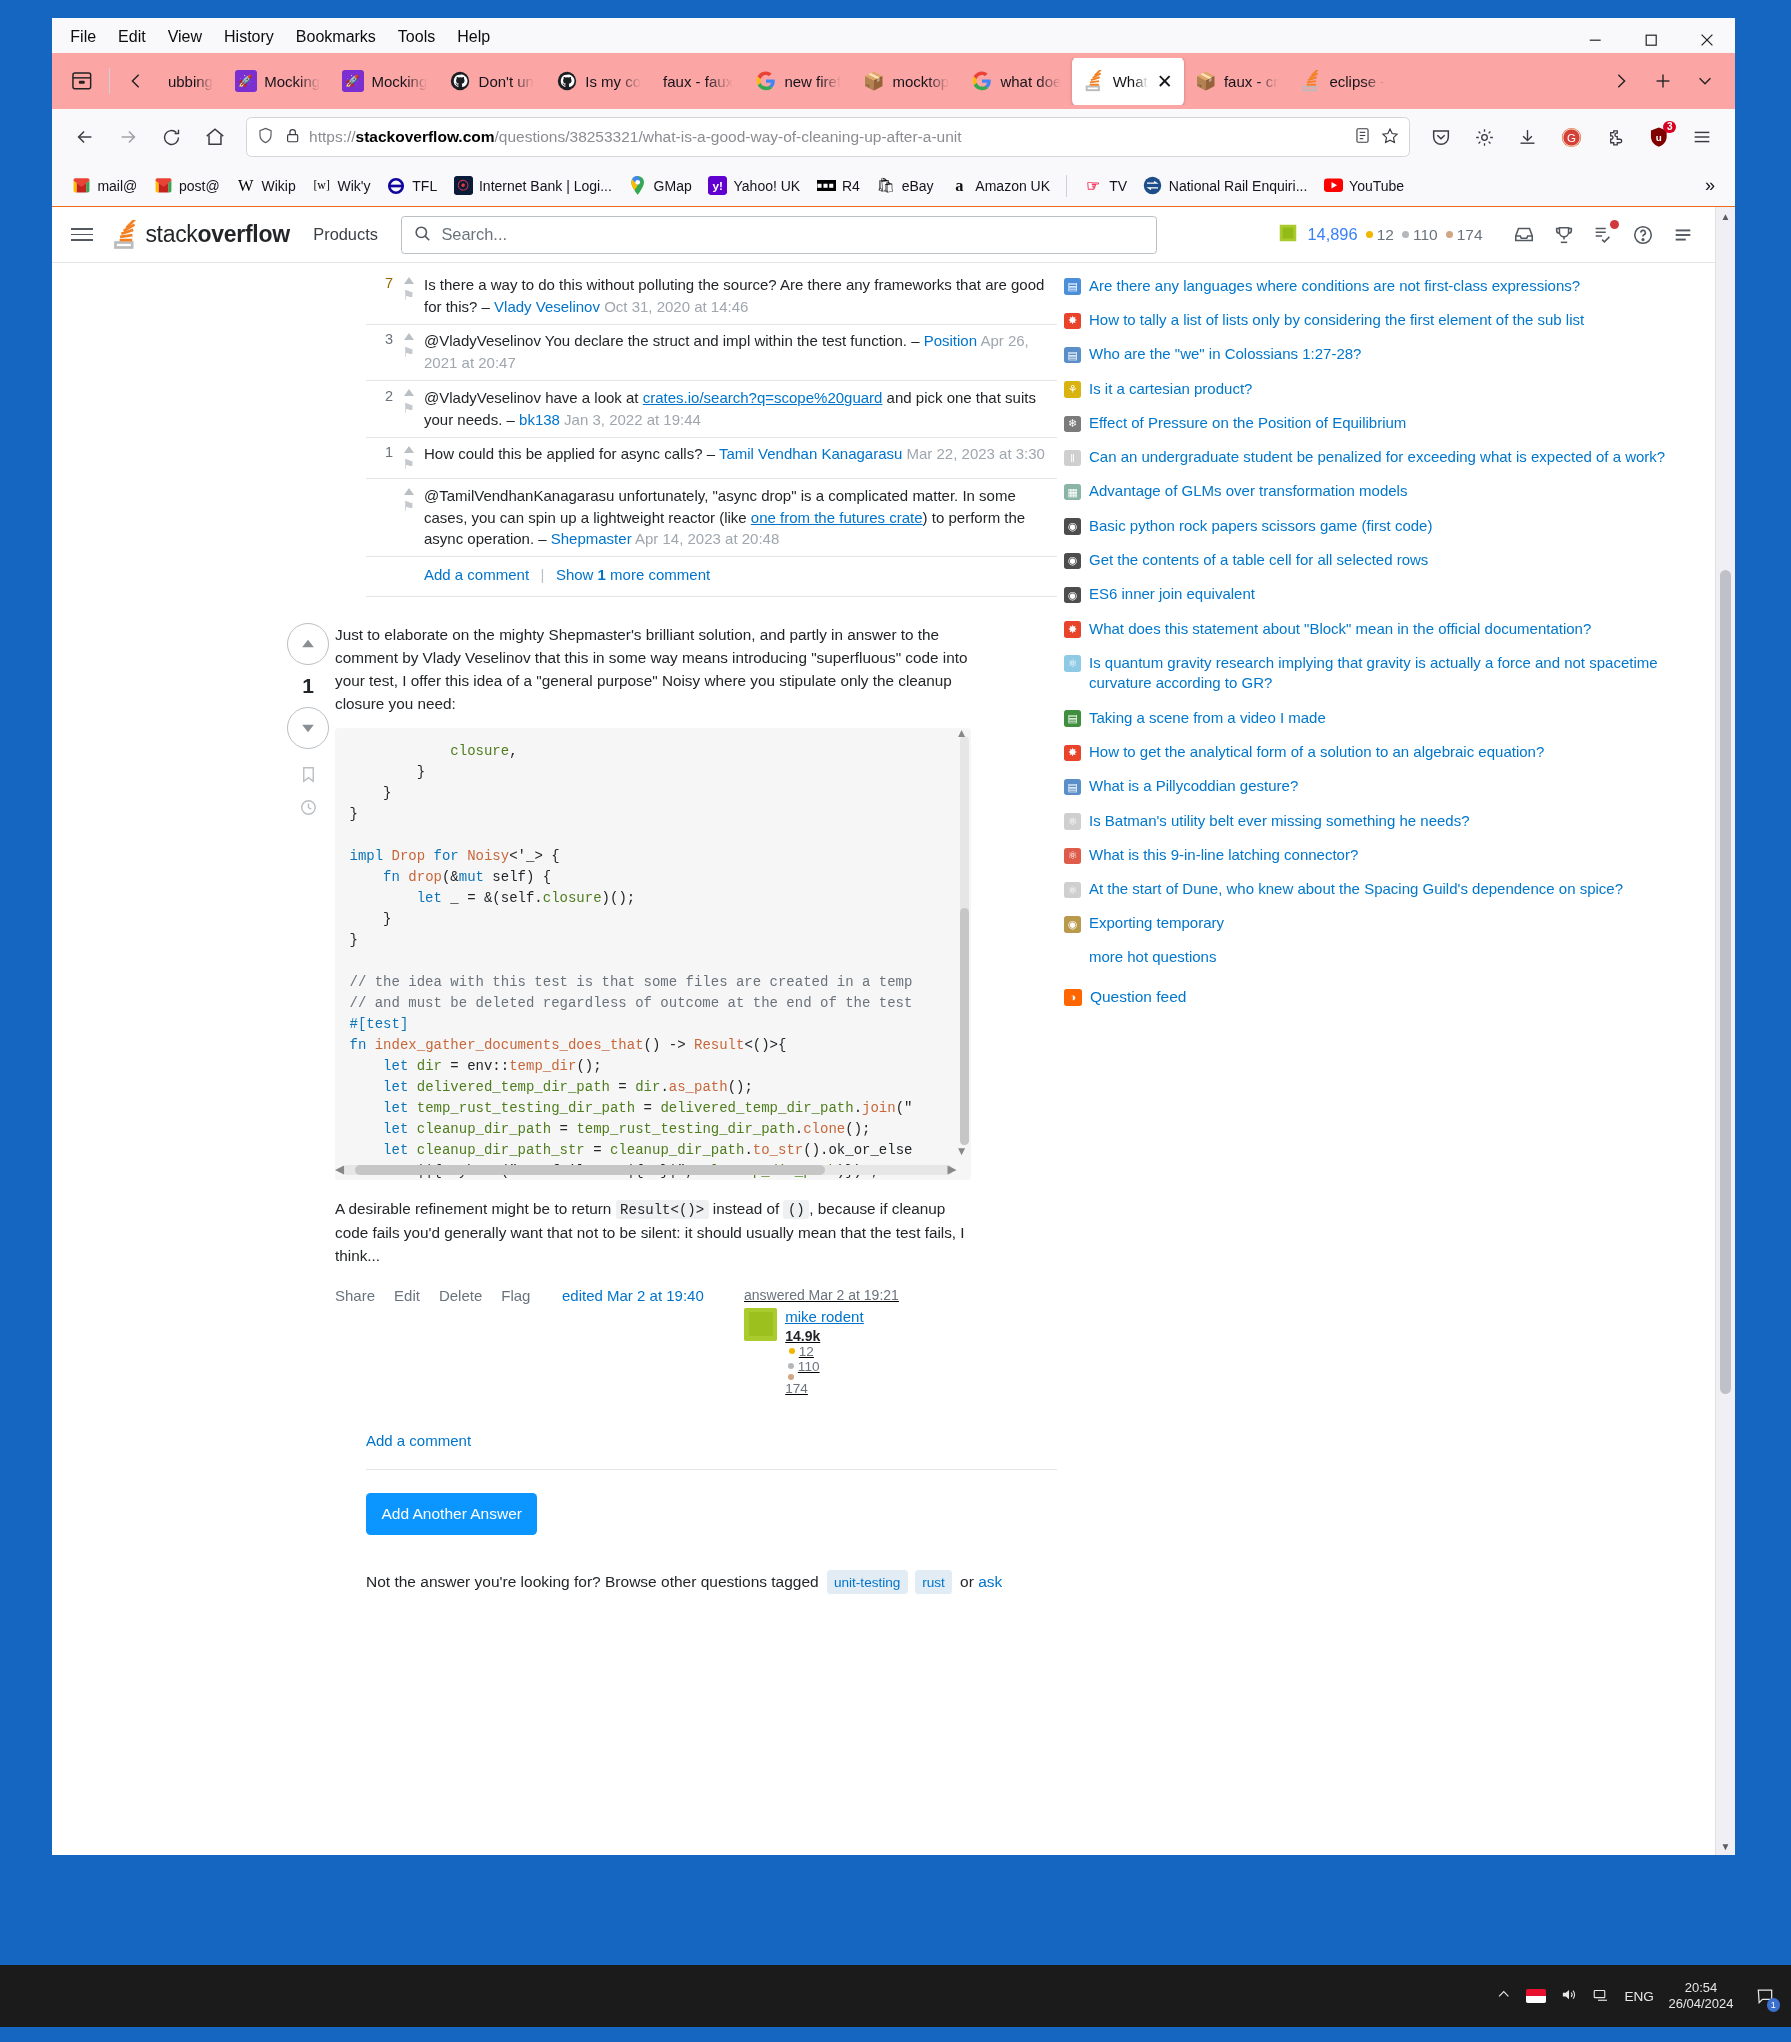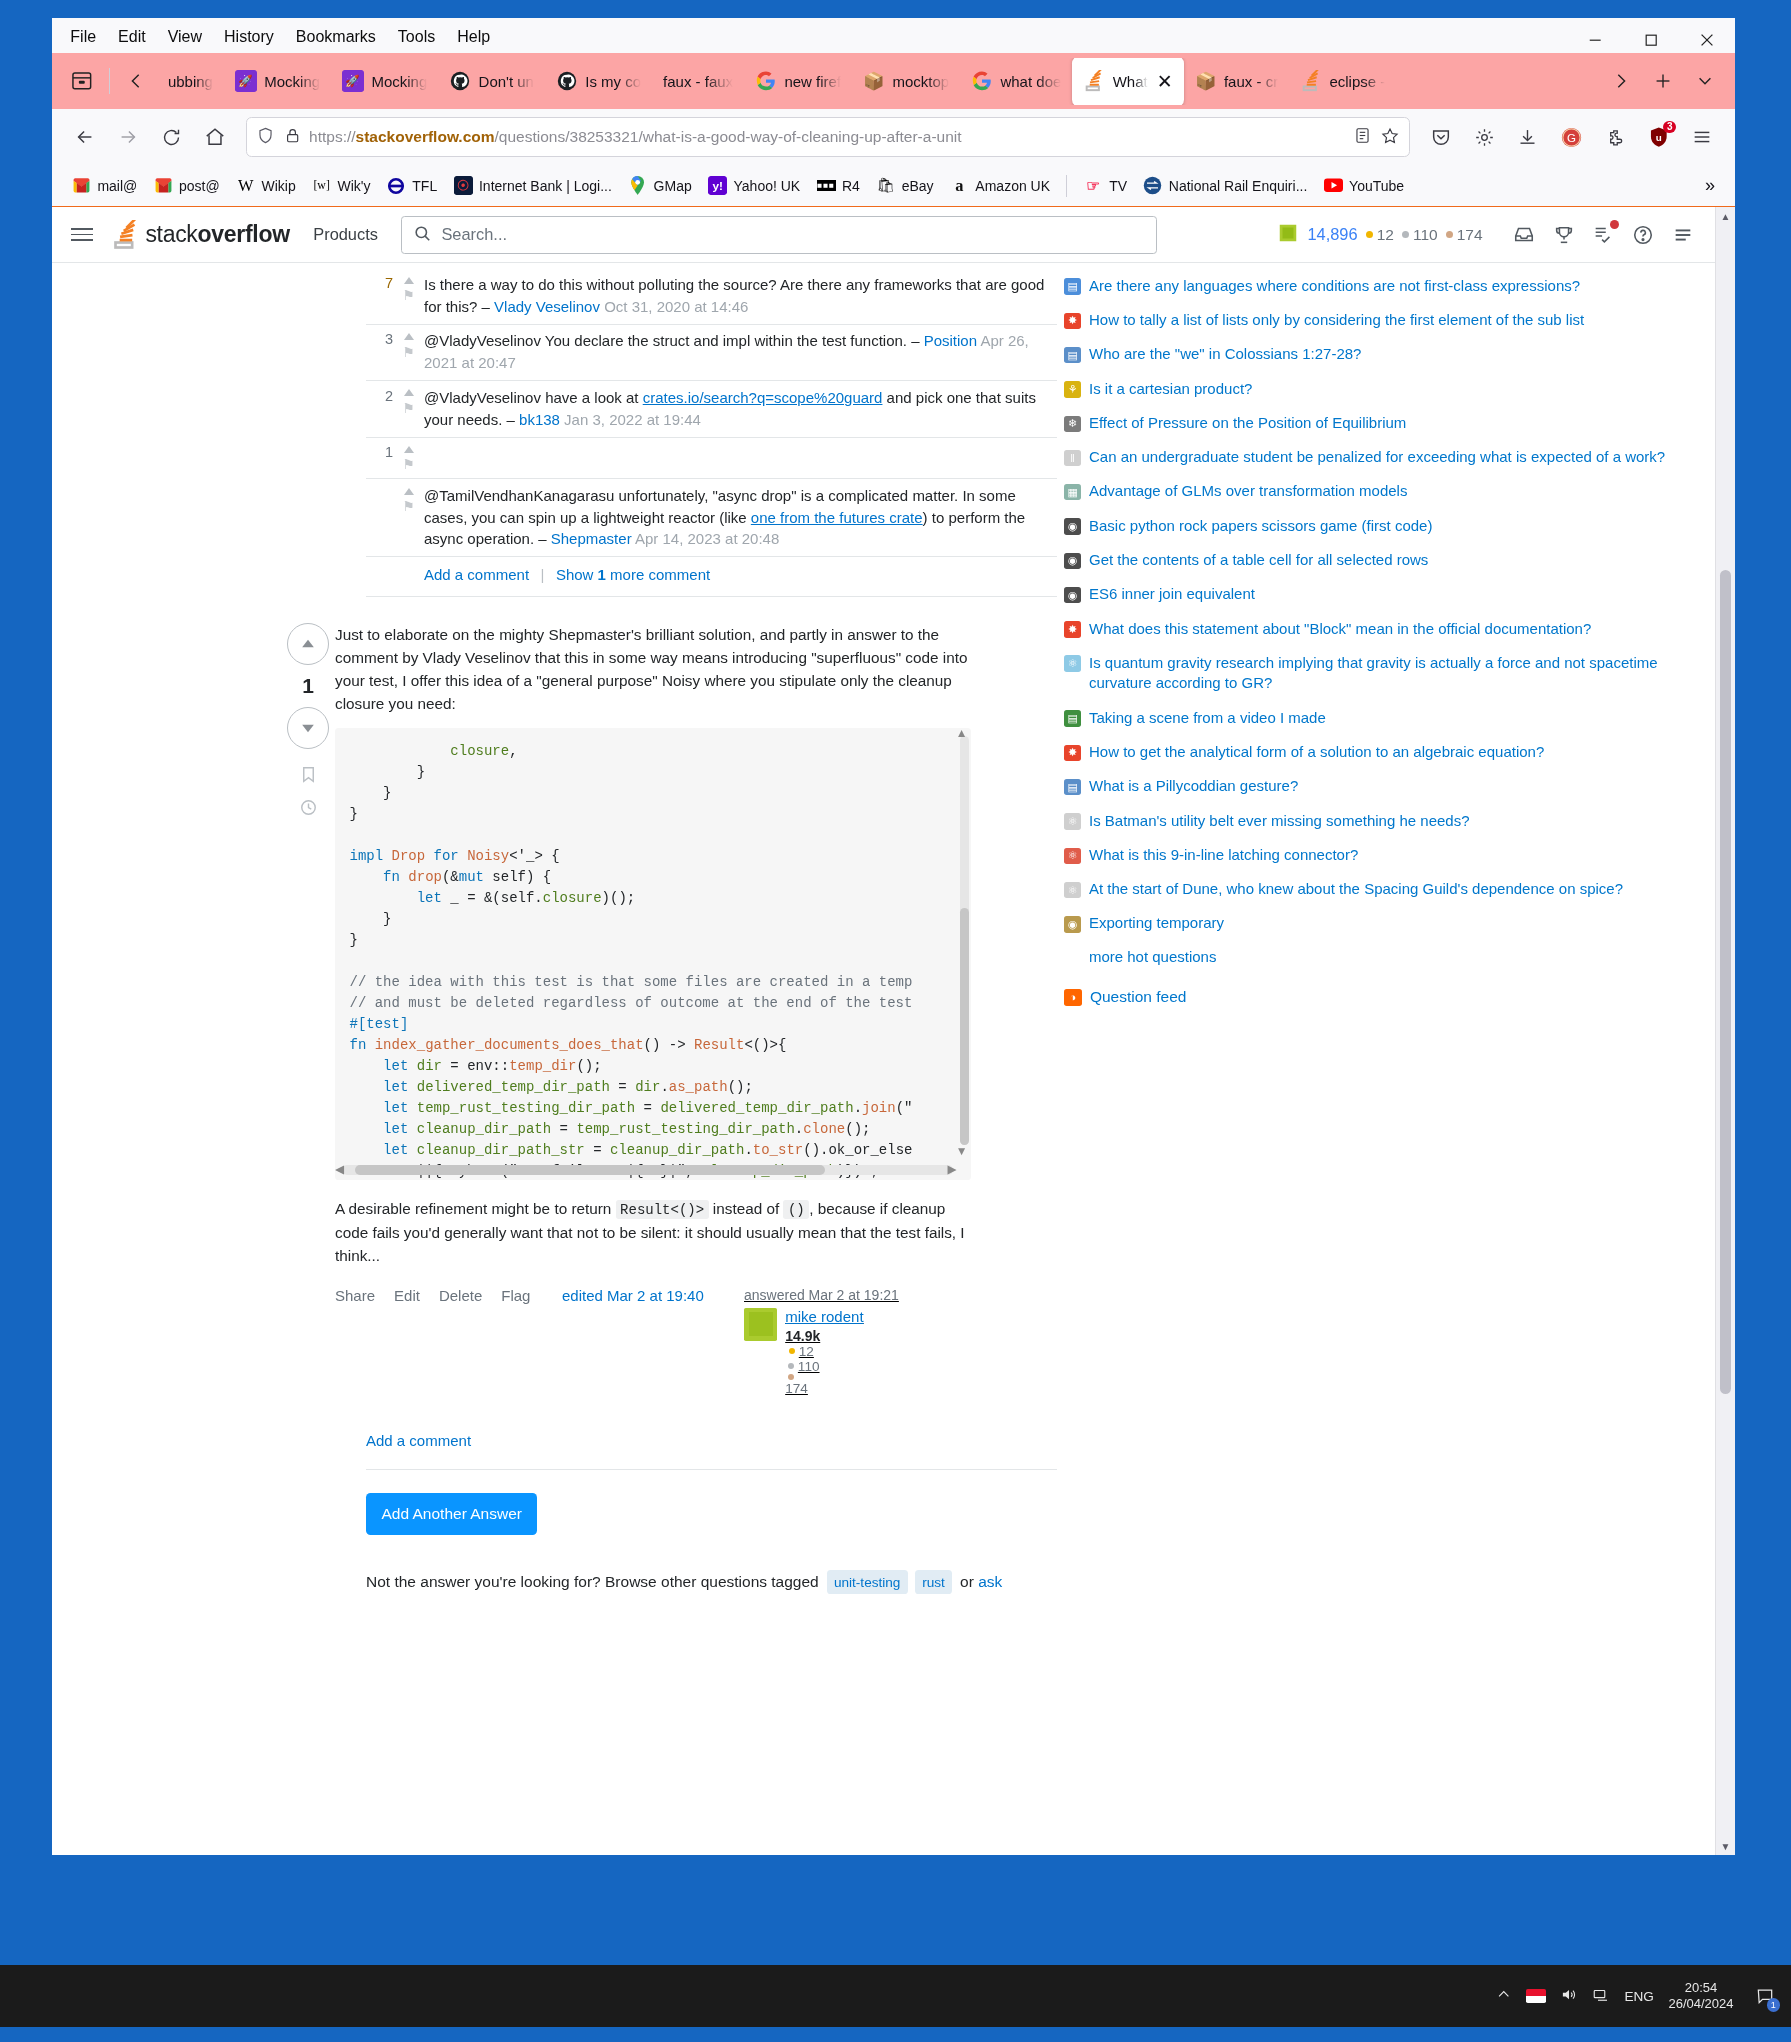--- a/index.html
+++ b/index.html
@@ -50,21 +50,21 @@
 
   
   .navbar { height:56px; display:flex; align-items:center; gap:3.6px; padding:0 12.7px; background:#f9f9fb; }
   .navbtn { width:40px; height:40px; border-radius:5.5px; display:flex; align-items:center; justify-content:center;
             color:#3a3a42; flex:none; position:relative; }
   .urlbar { flex:1; height:40px; background:#ffffff; border:0.9px solid #d4d4db; border-radius:5.5px;
             display:flex; align-items:center; padding:0 9px; gap:8.2px; margin:0 7.3px; }
   .url { flex:1; font-size:15.5px; color:#8b8b92; white-space:nowrap; overflow:hidden;
          -webkit-mask-image:linear-gradient(to right,#000 95%,transparent 100%);
          mask-image:linear-gradient(to right,#000 95%,transparent 100%); }
-  .url b { color:#a16207; font-weight:700; }
+  .url b { color:#000000; font-weight:700; }
   .url .sch { color:#8b8b92; }
   .badgecount { position:absolute; top:3.6px; right:2.7px; background:#d70022; color:#fff;
                 font-size:10px; border-radius:7.3px; padding:0px 3.6px; font-weight:700; line-height:12.7px; }
 
   
   .bkbar { height:42px; display:flex; align-items:center; gap:1.8px; padding:0 12.7px; background:#f9f9fb;
            border-bottom:1.8px solid #f06a1b; overflow:hidden; }
   .bk { display:flex; align-items:center; gap:6.4px; padding:3.6px 7.3px; border-radius:4.5px; flex:none; }
   .bk .bklabel { font-size:14px; color:#15141a; white-space:nowrap; }
   .bkicon { width:19px; height:19px; display:flex; align-items:center; justify-content:center;
@@ -704,20 +704,21 @@
                     <span class="flagico">⚑</span>
                   </div>
                   <div class="ctext">@VladyVeselinov have a look at <a class="u" href="#">crates.io/search?q=scope%20guard</a> and pick one that suits your needs. – <a href="#">bk138</a> <span class="dt">Jan 3, 2022 at 19:44</span></div>
                 </div>
                 <div class="cmt">
                   <div class="score">1</div>
                   <div class="gutter">
                     <span class="caret"></span>
                     <span class="flagico">⚑</span>
                   </div>
+                  <div class="ctext">How could this be applied for async calls? – <a href="#">Tamil Vendhan Kanagarasu</a> <span class="dt">Mar 22, 2023 at 3:30</span></div>
                 </div>
                 <div class="cmt">
                   <div class="score"></div>
                   <div class="gutter">
                     <span class="caret"></span>
                     <span class="flagico">⚑</span>
                   </div>
                   <div class="ctext">@TamilVendhanKanagarasu unfortunately, "async drop" is a complicated matter. In some cases, you can spin up a lightweight reactor (like <a class="u" href="#">one from the futures crate</a>) to perform the async operation. – <a href="#">Shepmaster</a> <span class="dt">Apr 14, 2023 at 20:48</span></div>
                 </div>
               </div>

